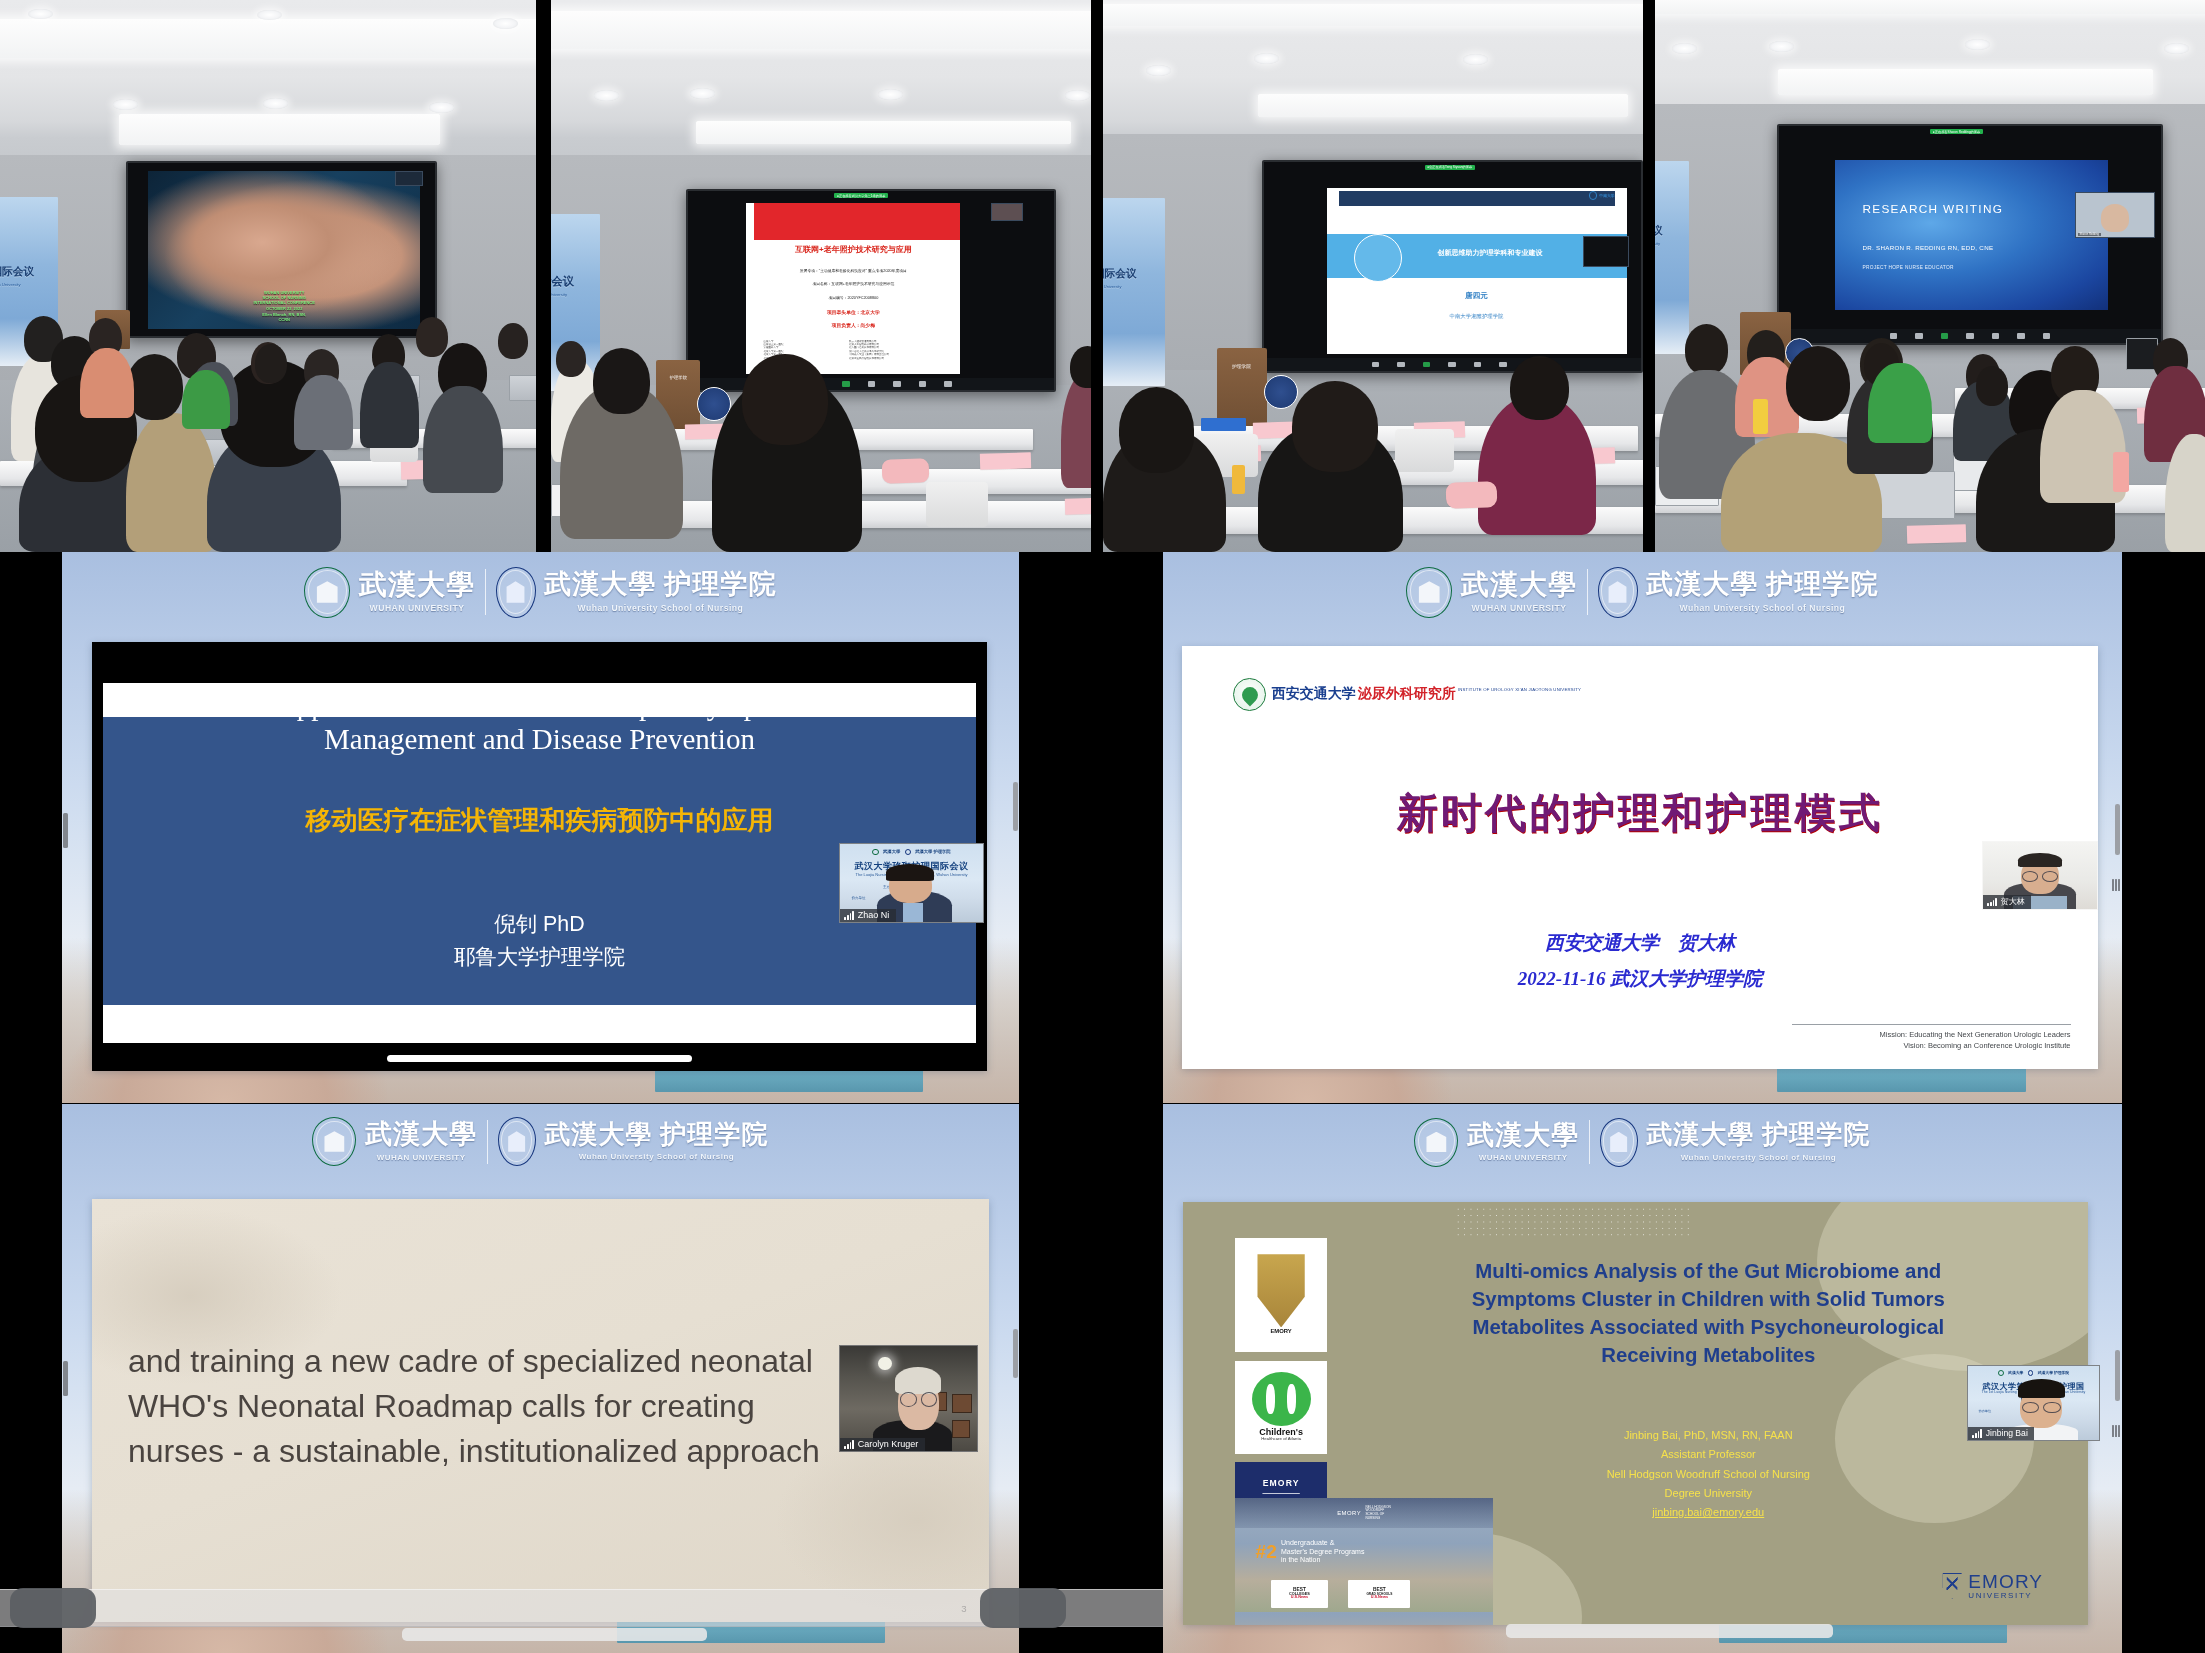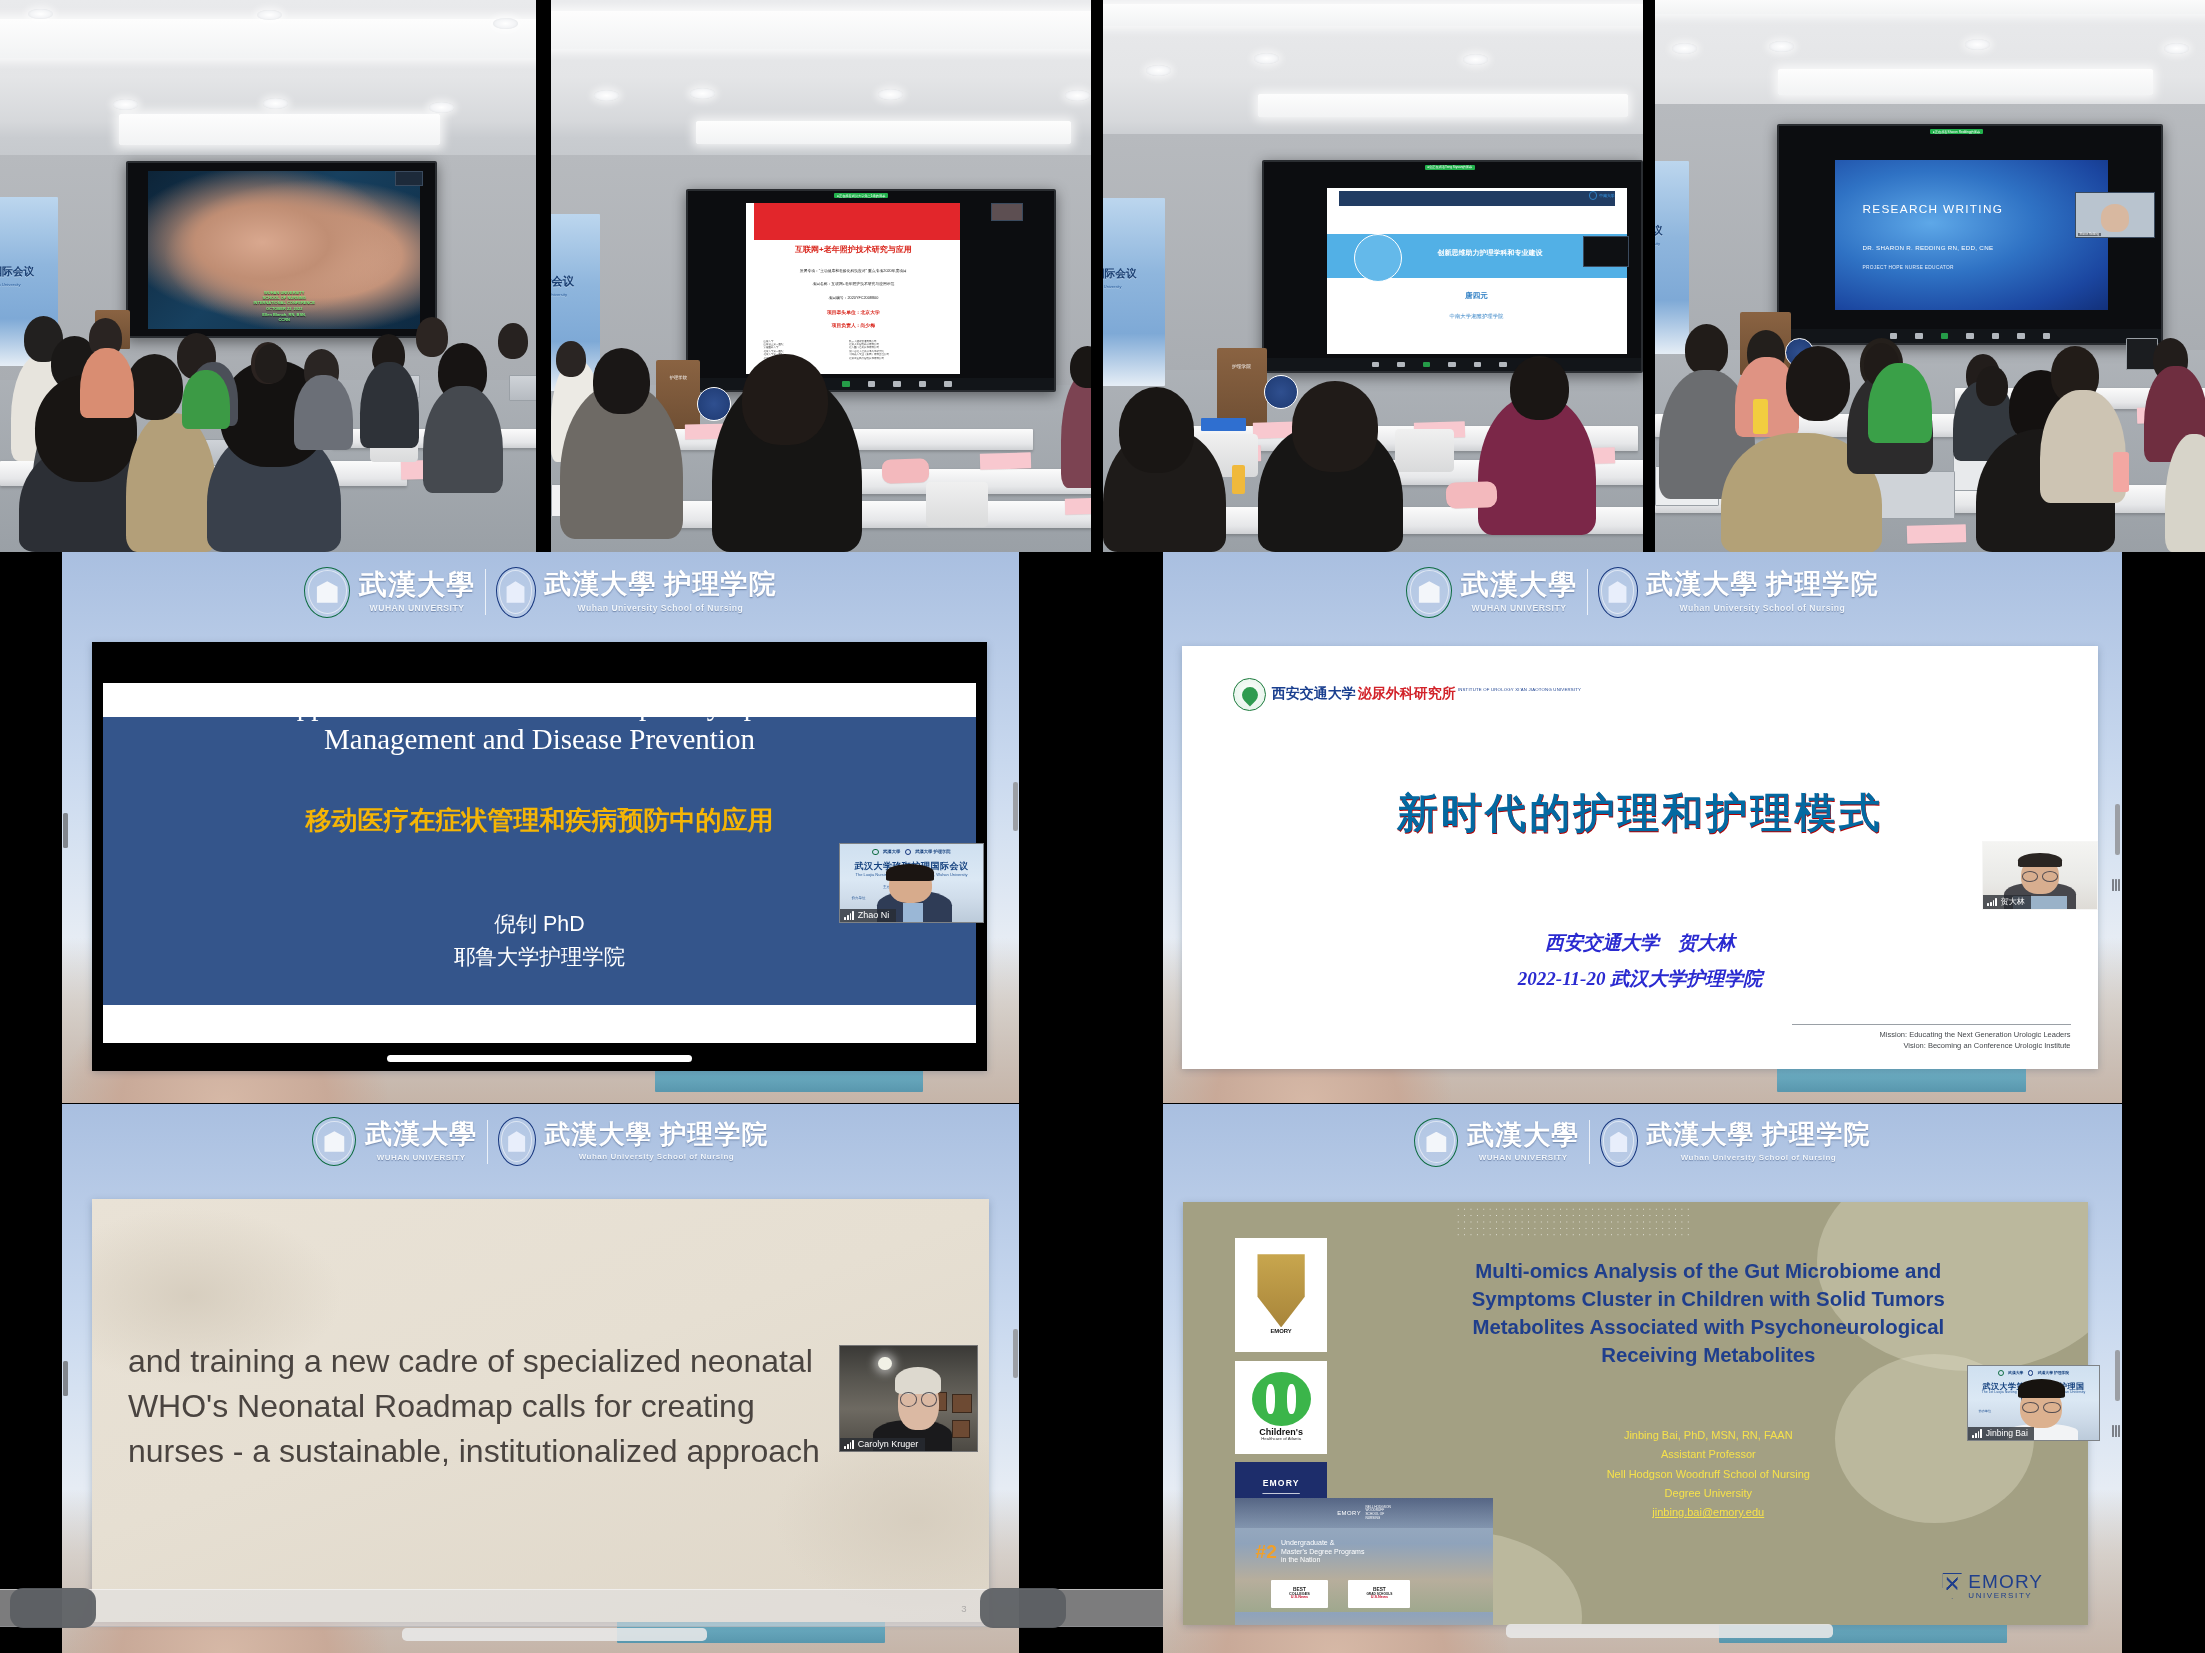--- a/index.html
+++ b/index.html
@@ -254,21 +254,21 @@
     position:absolute;inset:24%;
     background:#2f9b50;
     border-radius:50% 50% 50% 0;
     transform:rotate(-45deg);
   }
   .iu-txt-cn{color:#1a3f8f;font-weight:700;font-family:"Liberation Serif",serif;line-height:1.05;}
   .iu-txt-red{color:#d2232a;font-weight:700;font-family:"Liberation Serif",serif;line-height:1.05;}
   .iu-txt-en{color:#1a3f8f;letter-spacing:0.2px;}
   .slideB .big-red{
     position:absolute;left:6%;right:6%;top:33%;
-    text-align:center;color:#0369a1;font-weight:700;
+    text-align:center;color:#701a75;font-weight:700;
     font-family:"Liberation Serif", serif;
     letter-spacing:3.2px;
     text-shadow:0.5px 0.5px 0 #b40000;
   }
   .slideB .byline{
     position:absolute;left:8%;right:8%;top:66%;
     text-align:center;color:#2a2ad0;font-weight:700;line-height:1.9;
     font-family:"Liberation Serif", serif;font-style:italic;
   }
   .slideB .mission{
@@ -865,21 +865,21 @@
           <span class="iu-txt-cn" style="font-size:14px;">西安交通大学</span>
           <span class="iu-txt-red" style="font-size:14px;">泌尿外科研究所</span>
           <span class="iu-txt-en" style="font-size:4.3px;">INSTITUTE OF UROLOGY XI'AN JIAOTONG UNIVERSITY</span>
         </span>
       </div>
 
       <div class="big-red" style="font-size:41px;">新时代的护理和护理模式</div>
 
       <div class="byline" style="font-size:19px;">
         <div>西安交通大学　贺大林</div>
-        <div>2022-11-20 武汉大学护理学院</div>
+        <div>2022-11-16 武汉大学护理学院</div>
       </div>
 
       <div class="mission-rule" style="width:279px;"></div>
       <div class="mission" style="font-size:7.5px;">
         <div>Mission: Educating the Next Generation Urologic Leaders</div>
         <div>Vision: Becoming an Conference Urologic Institute</div>
       </div>
     </div>
 
     <div class="vthumb" style="left:819px;top:289px;width:116px;height:69px;background:#f2f2f0;">

